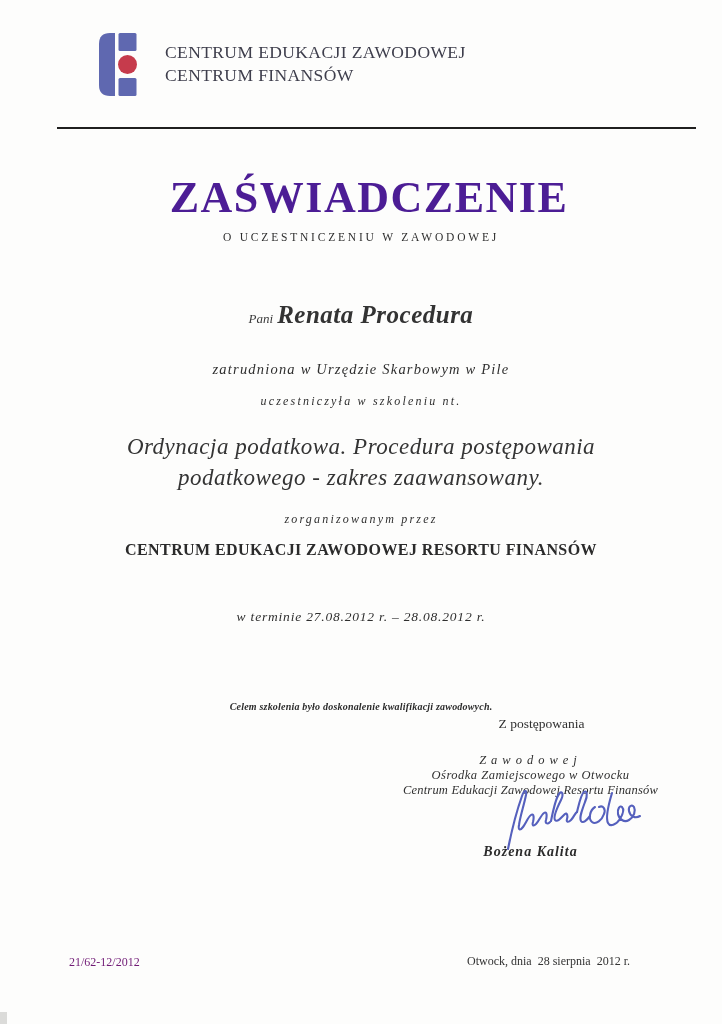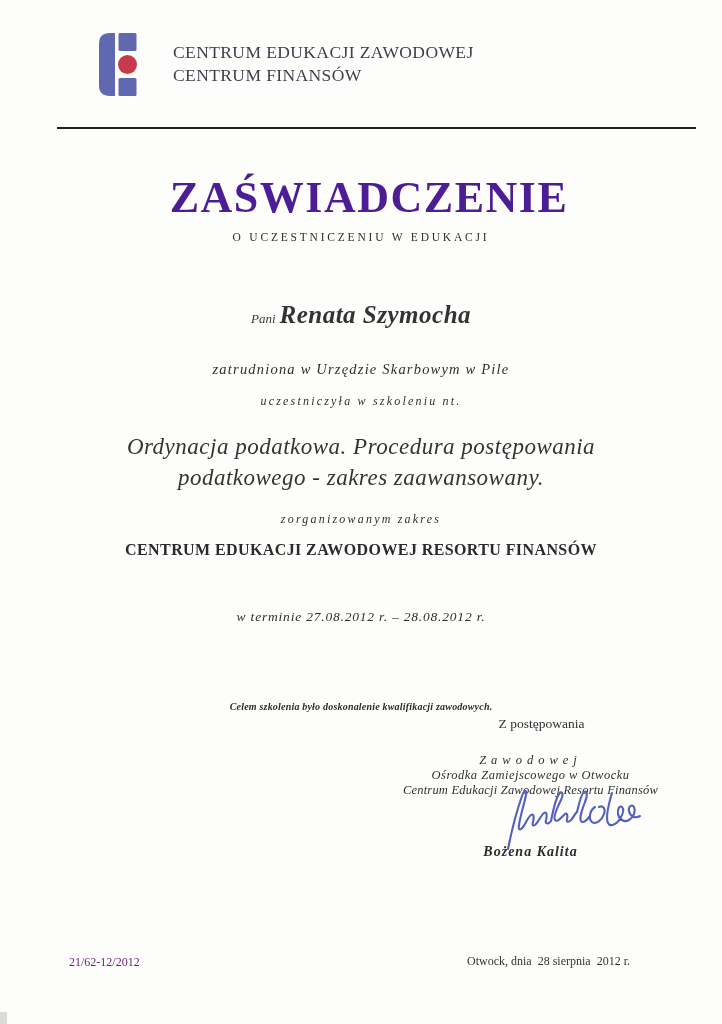--- a/index.html
+++ b/index.html
@@ -12,21 +12,21 @@
     font-family:"Liberation Serif","DejaVu Serif",serif;
     color:#2f2f2f;
     overflow:hidden;
   }
   .abs{position:absolute;}
   .centered{left:0;width:722px;text-align:center;}
 
   
   .logo-block{left:99px;top:33px;display:flex;align-items:flex-start;}
   .logo-svg{width:47px;height:63px;display:block;}
-  .org-name{margin-left:27px;padding-top:8px;font-size:17.5px;line-height:23px;
+  .org-name{margin-left:19px;padding-top:8px;font-size:17.5px;line-height:23px;
             color:#3e3e4c;letter-spacing:.4px;}
   .rule{left:57px;top:127px;width:639px;height:2px;background:#1f1f1f;}
 
   
   .title{top:172px;font-size:44px;font-weight:bold;letter-spacing:1.5px;color:#4c1d95;margin-left:8px;}
   .subtitle{top:231px;font-size:11.5px;letter-spacing:2.8px;color:#2e2e2e;}
   .name-row{top:301px;}
   .salutation{font-style:italic;font-size:13px;margin-right:4px;color:#3a3a3a;}
   .recipient{font-style:italic;font-weight:bold;font-size:25px;letter-spacing:.5px;color:#333;}
   .employment{top:361px;font-style:italic;font-size:14.5px;letter-spacing:1.2px;}
@@ -67,35 +67,35 @@
     </svg>
     <div class="org-name">
       <div>CENTRUM EDUKACJI ZAWODOWEJ</div>
       <div>CENTRUM FINANSÓW</div>
     </div>
   </div>
 
   <div class="abs rule"></div>
 
   <div class="abs centered title">ZAŚWIADCZENIE</div>
-  <div class="abs centered subtitle">O UCZESTNICZENIU W EDUKACJI</div>
+  <div class="abs centered subtitle">O UCZESTNICZENIU W ZAWODOWEJ</div>
 
   <div class="abs centered name-row">
-    <span class="salutation">Pani</span><span class="recipient">Renata Szymocha</span>
+    <span class="salutation">Pani</span><span class="recipient">Renata Procedura</span>
   </div>
 
   <div class="abs centered employment">zatrudniona w Urzędzie Skarbowym w Pile</div>
   <div class="abs centered participation">uczestniczyła w szkoleniu nt.</div>
 
   <div class="abs centered course-title">
     <div>Ordynacja podatkowa. Procedura postępowania</div>
     <div>podatkowego - zakres zaawansowany.</div>
   </div>
 
-  <div class="abs centered organized-by">zorganizowanym zakres</div>
+  <div class="abs centered organized-by">zorganizowanym przez</div>
   <div class="abs centered organizer">CENTRUM EDUKACJI ZAWODOWEJ RESORTU FINANSÓW</div>
   <div class="abs centered date-range">w terminie 27.08.2012 r. – 28.08.2012 r.</div>
   <div class="abs centered purpose">Celem szkolenia było doskonalenie kwalifikacji zawodowych.</div>
 
   <div class="abs sig-block">
     <div class="authorization">Z postępowania</div>
     <div class="sig-title-1">Zawodowej</div>
     <div class="sig-title-2">Ośrodka Zamiejscowego w Otwocku</div>
     <div class="sig-title-3">Centrum Edukacji Zawodowej Resortu Finansów</div>
 

